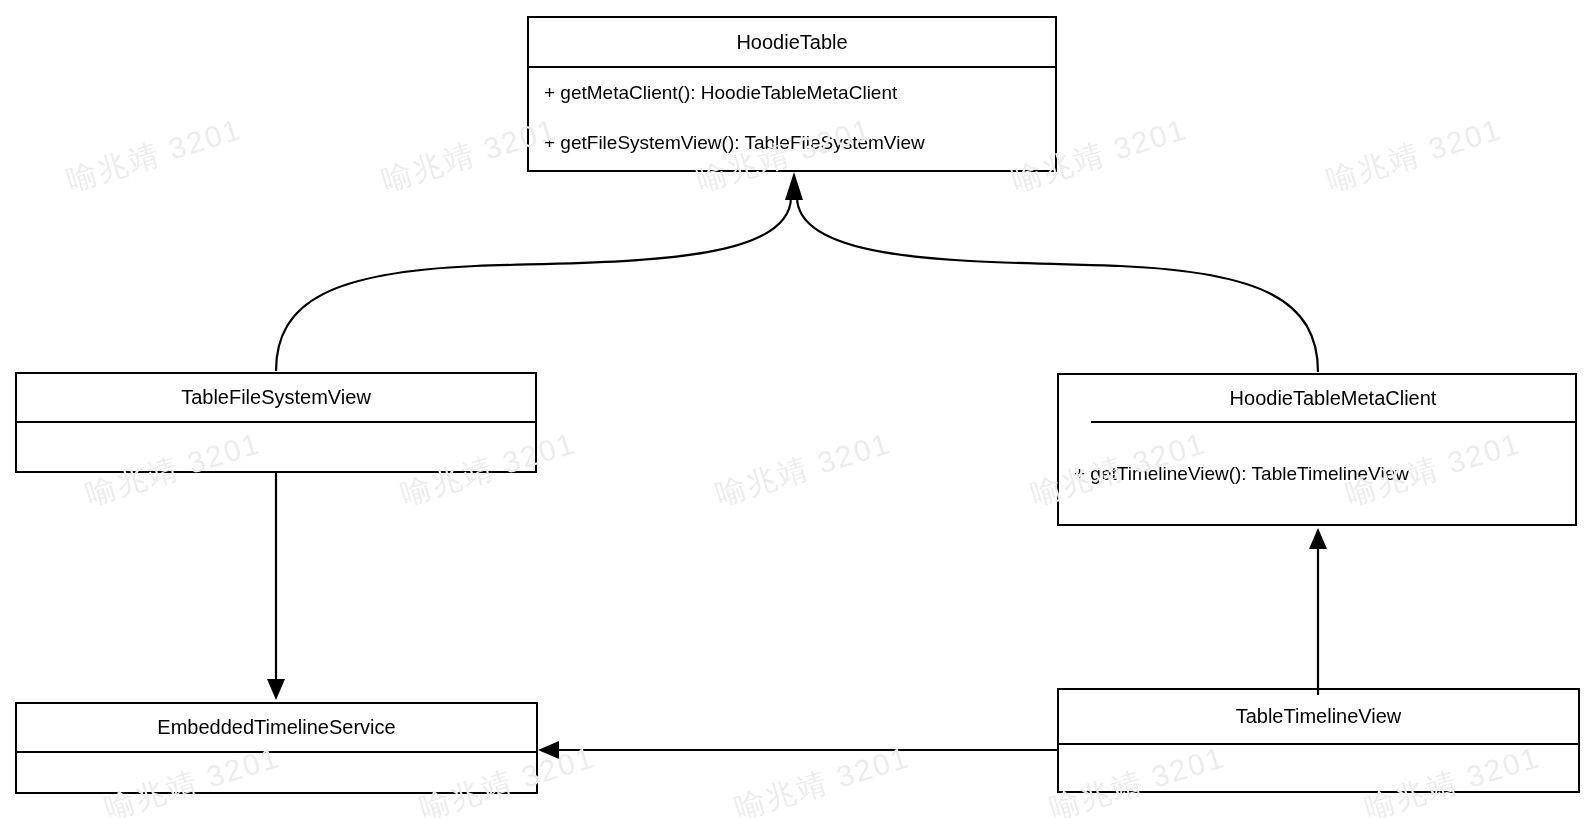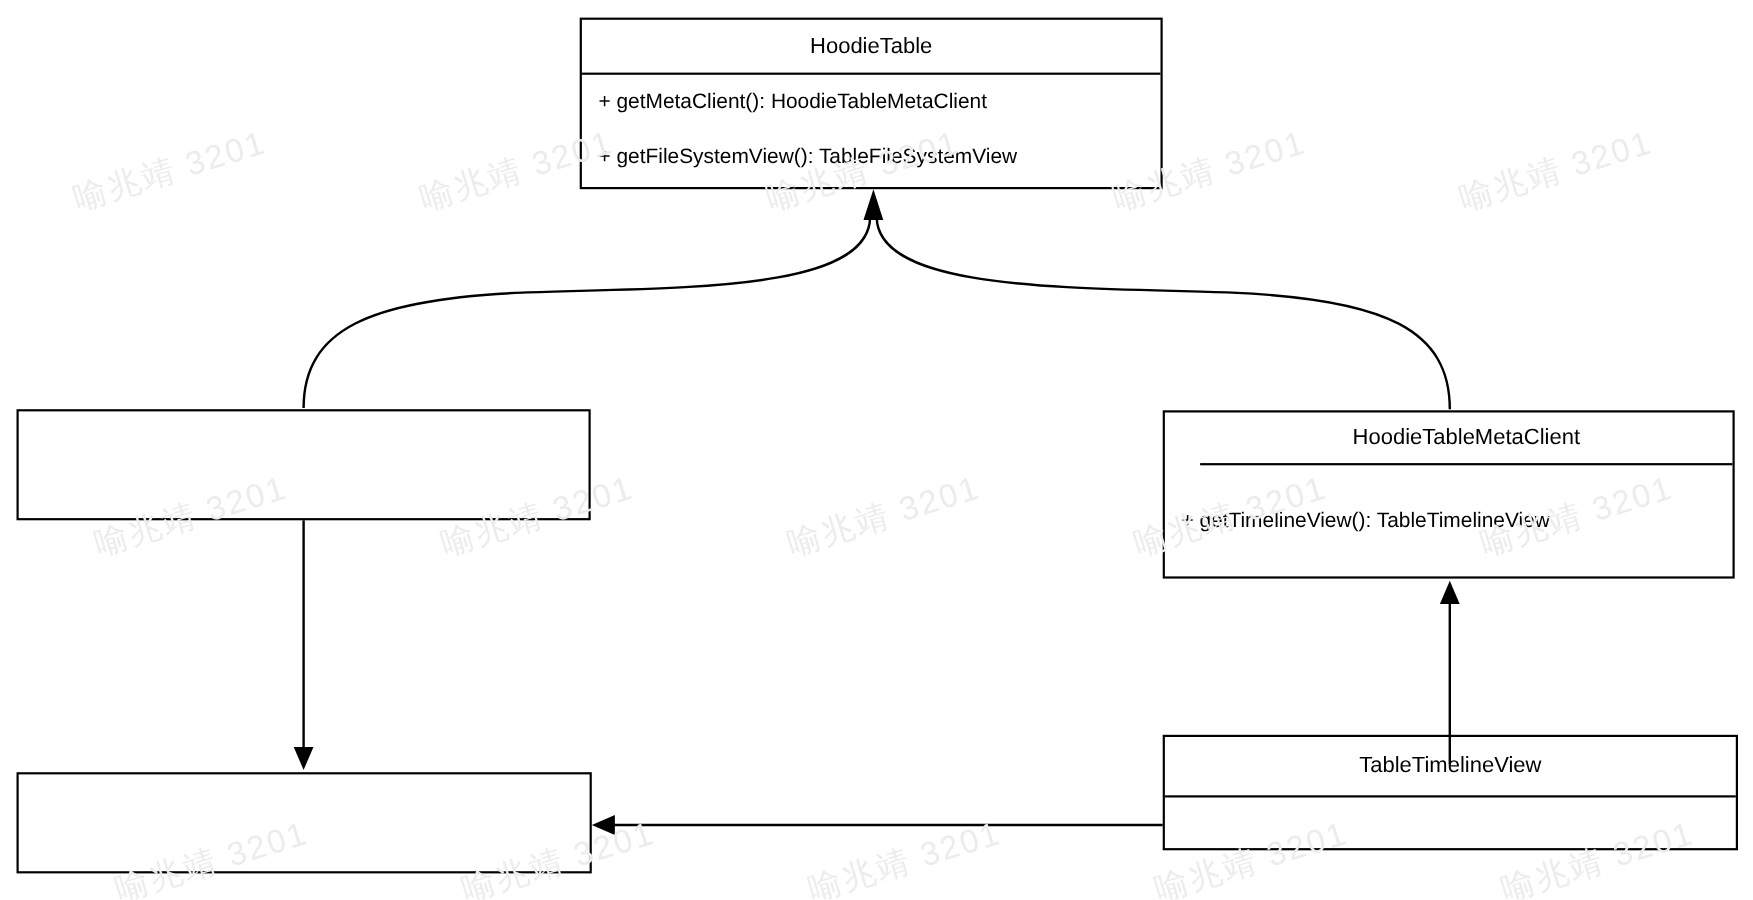--- a/index.html
+++ b/index.html
@@ -61,21 +61,21 @@
   #box-hoodie-table            .class-body  { height: 100px; }
   #box-table-file-system-view  { left: 15px;   top: 372px; width: 522px; height: 101px; }
   #box-table-file-system-view  .class-title { height: 49px; }
   #box-table-file-system-view  .class-body  { height: 48px; }
   #box-hoodie-table-meta-client{ left: 1057px; top: 373px; width: 520px; height: 153px; }
   #box-hoodie-table-meta-client .class-title { height: 48px; margin-left: 32px; }
   #box-hoodie-table-meta-client .class-body  { height: 101px; }
   #box-embedded-timeline-service{ left: 15px;  top: 702px; width: 523px; height: 92px; }
   #box-embedded-timeline-service .class-title { height: 49px; }
   #box-embedded-timeline-service .class-body  { height: 39px; }
-  #box-table-timeline-view     { left: 1057px; top: 668px; width: 523px; height: 105px; }
+  #box-table-timeline-view     { left: 1057px; top: 688px; width: 523px; height: 105px; }
   #box-table-timeline-view     .class-title { height: 55px; }
   #box-table-timeline-view     .class-body  { height: 46px; }
   
   #watermarks {
     position: absolute;
     left: 0; top: 0;
     width: 1594px;
     height: 818px;
     z-index: 3;
     pointer-events: none;
@@ -115,31 +115,33 @@
 
   <div class="class-box" id="box-hoodie-table">
     <div class="class-title">HoodieTable</div>
     <div class="class-body">
       <div class="method-row">+ getMetaClient(): HoodieTableMetaClient</div>
       <div class="method-row">+ getFileSystemView(): TableFileSystemView</div>
     </div>
   </div>
 
   <div class="class-box" id="box-table-file-system-view">
+    <div class="class-title">TableFileSystemView</div>
     <div class="class-body"></div>
   </div>
 
   <div class="class-box" id="box-hoodie-table-meta-client">
     <div class="class-title">HoodieTableMetaClient</div>
     <div class="class-body">
       <div class="method-row">+ getTimelineView(): TableTimelineView</div>
     </div>
   </div>
 
   <div class="class-box" id="box-embedded-timeline-service">
+    <div class="class-title">EmbeddedTimelineService</div>
     <div class="class-body"></div>
   </div>
 
   <div class="class-box" id="box-table-timeline-view">
     <div class="class-title">TableTimelineView</div>
     <div class="class-body"></div>
   </div>
 
   <div id="watermarks">
       <div class="watermark" style="left: 64px; top: 135px; color: rgb(236, 236, 236);">喻兆靖 3201</div>

